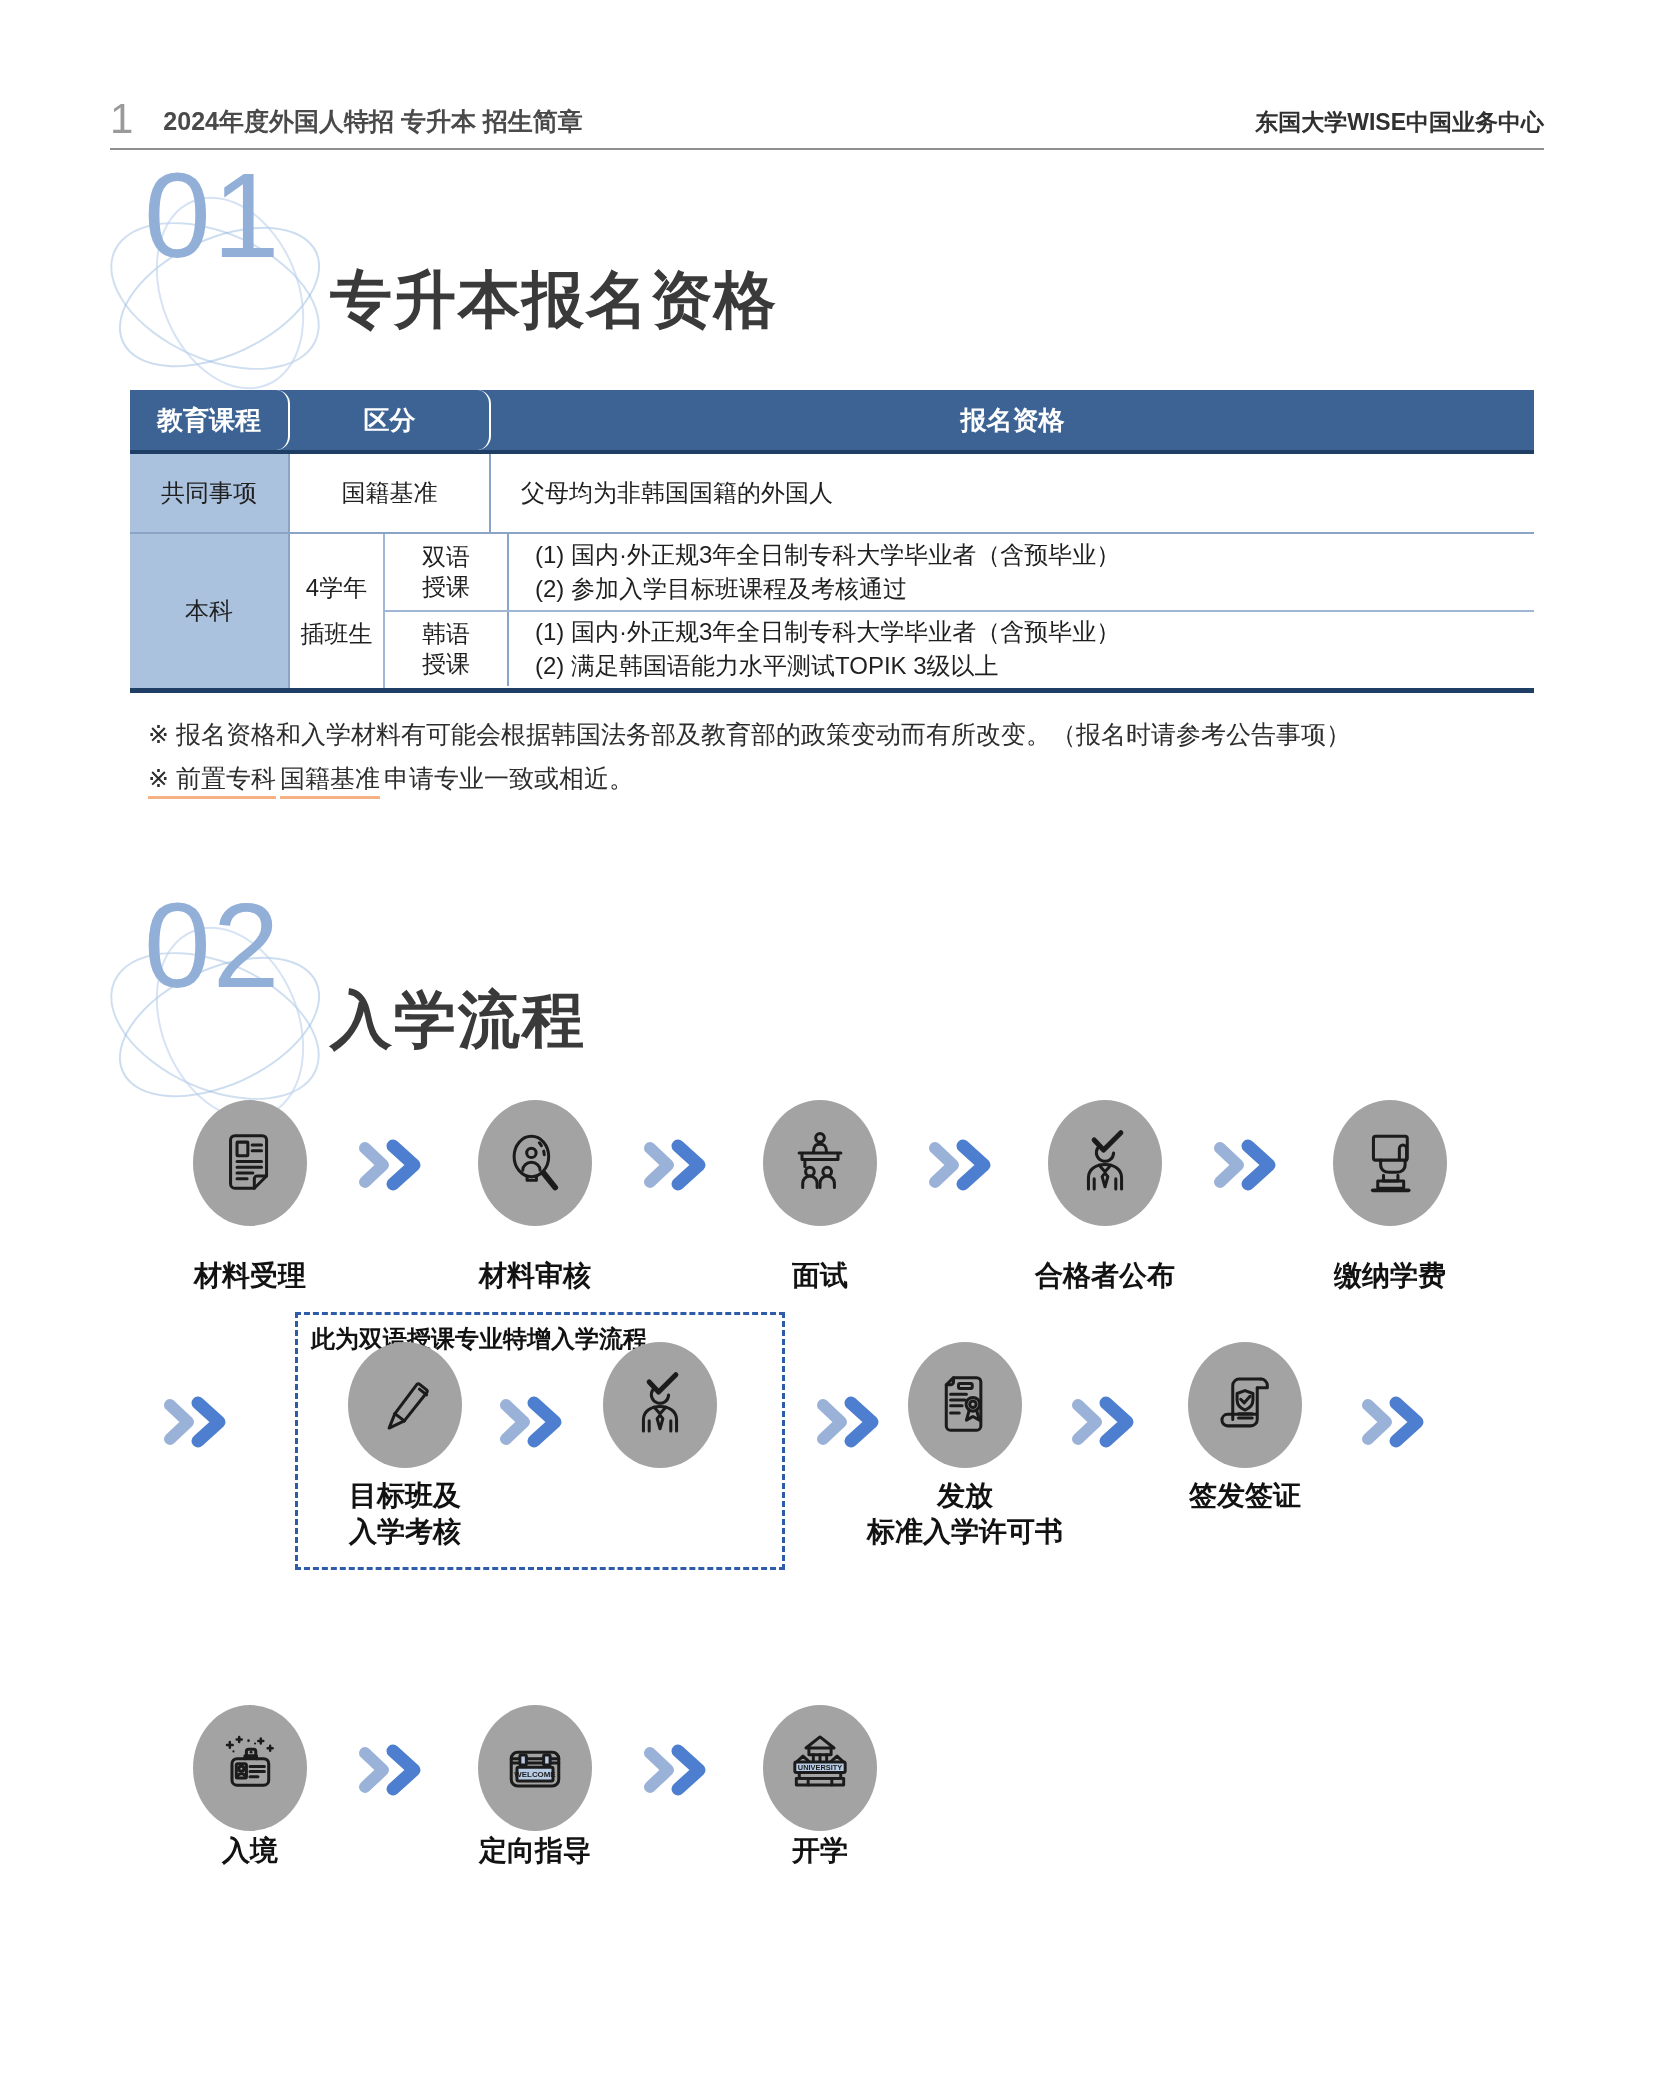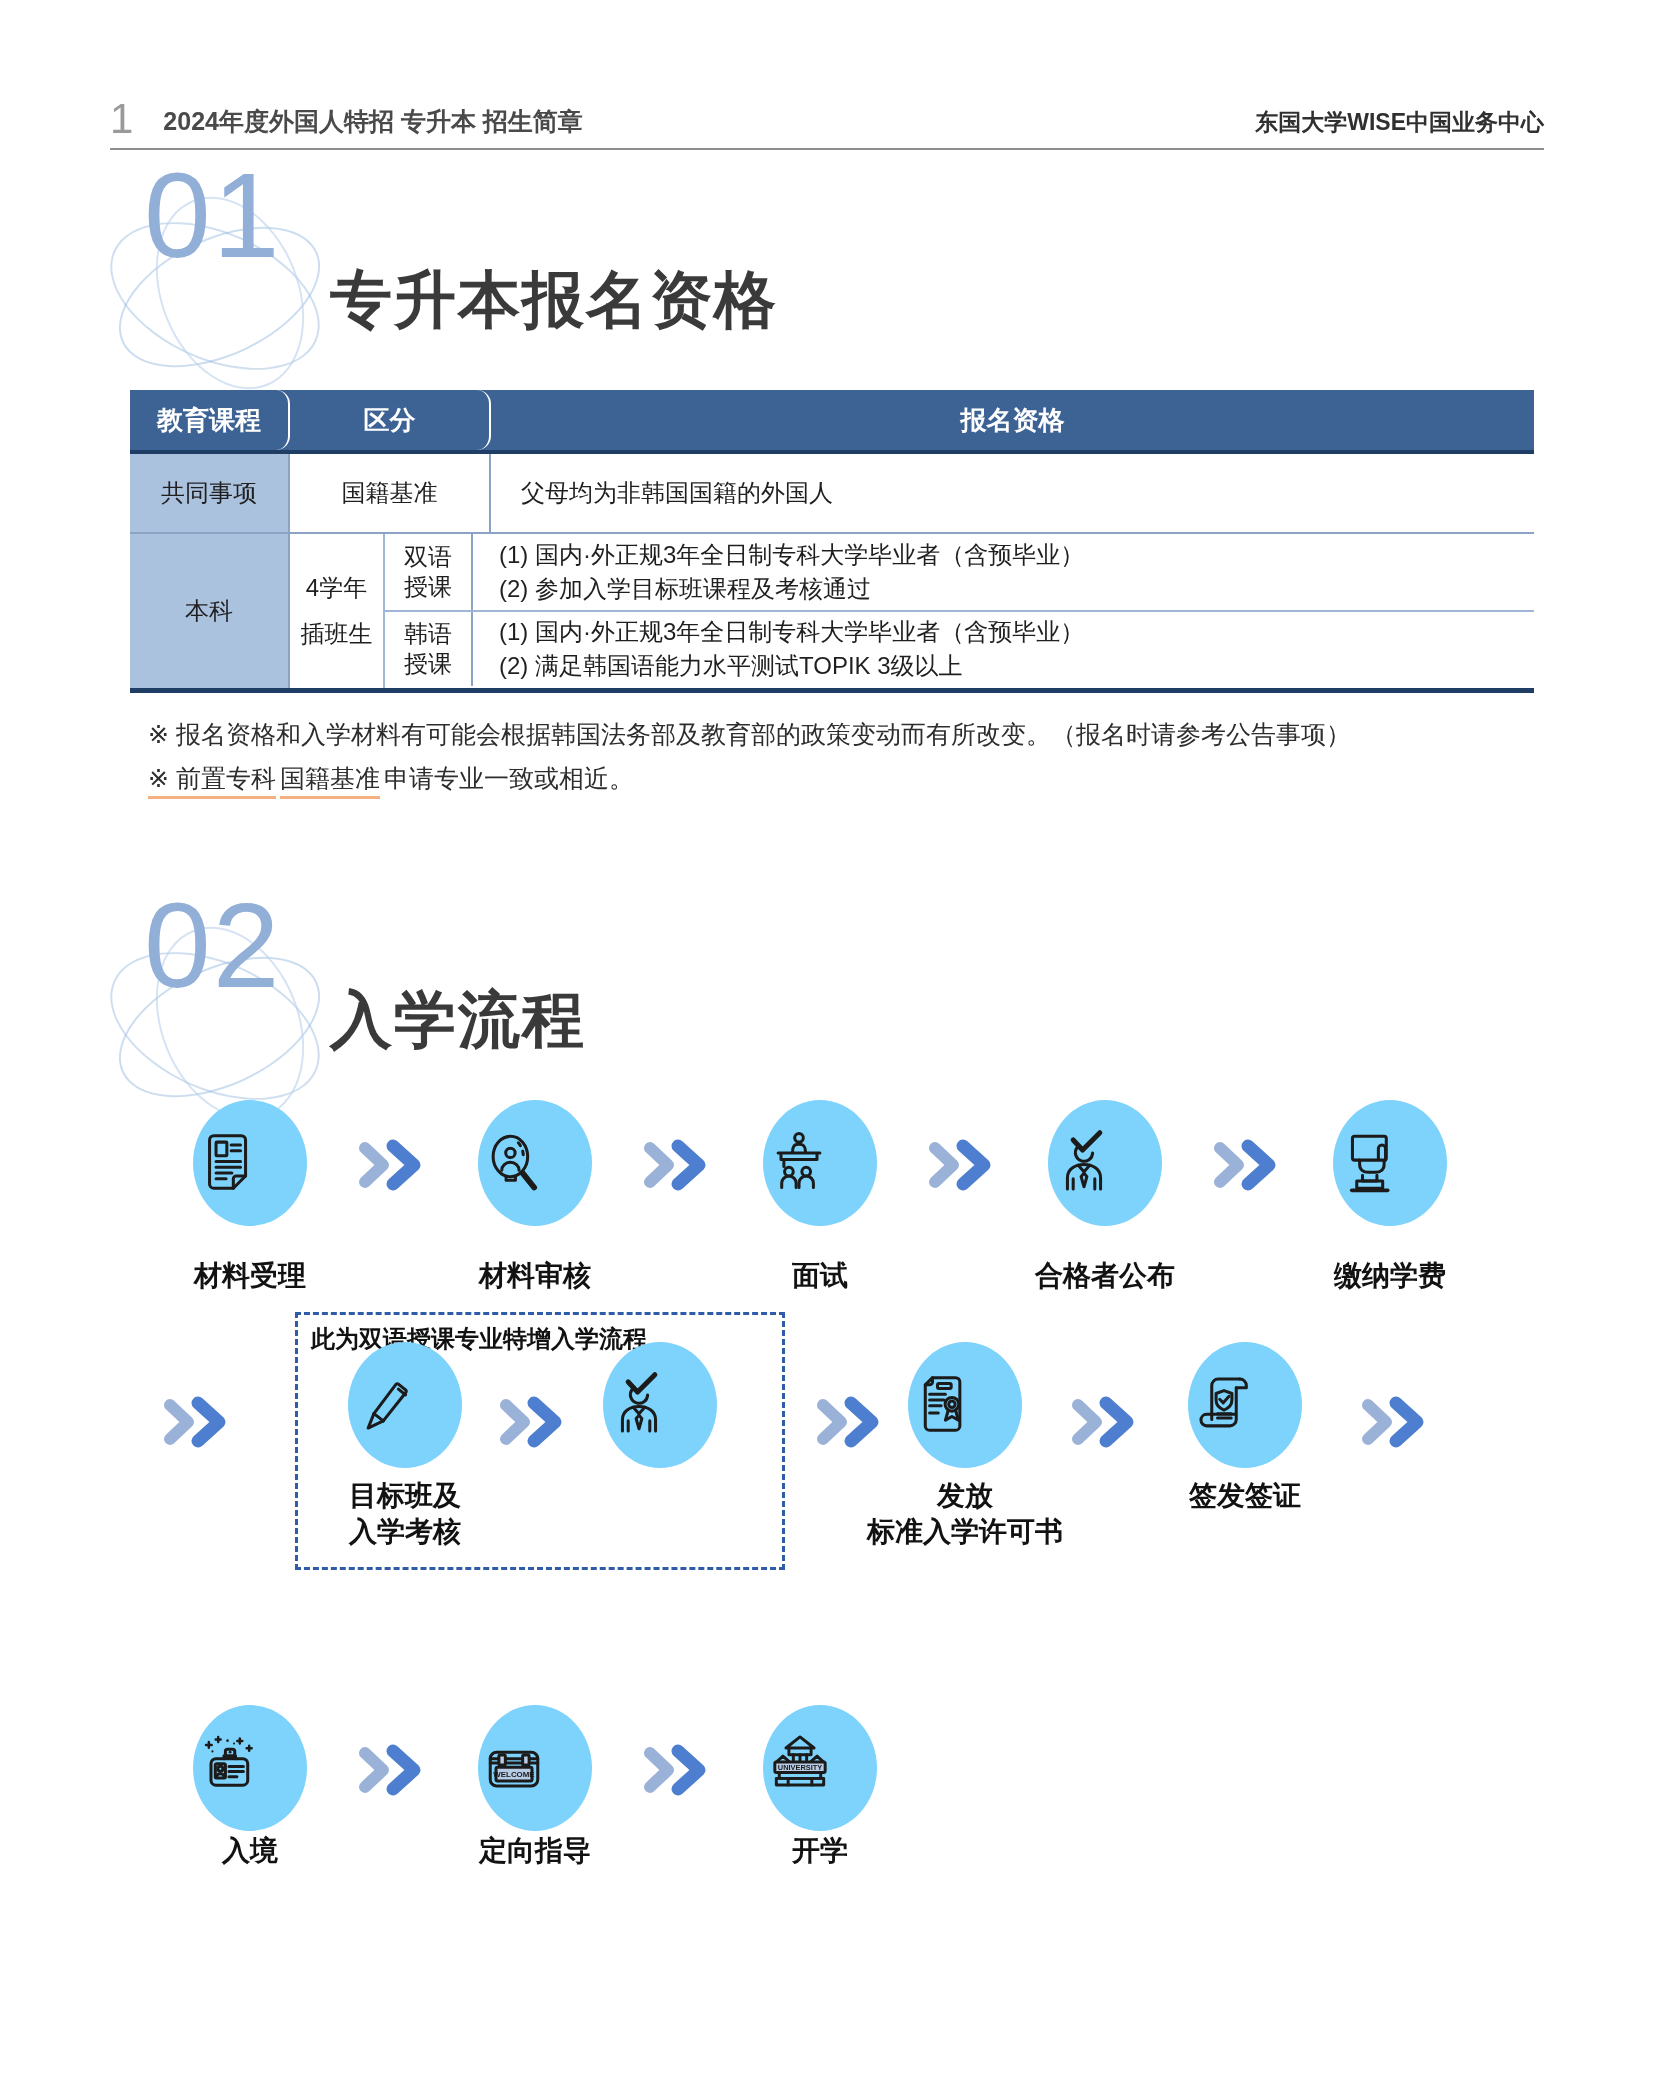--- a/index.html
+++ b/index.html
@@ -35,34 +35,34 @@
   .c1 { width:160px; border-right:2px solid #8BA3C4; }
   .c2 { width:201px; display:flex; align-items:center; justify-content:center; border-right:2px solid #8BA3C4; }
   .c3 { flex:1; display:flex; align-items:center; padding-left:30px; }
   .t-group { display:flex; height:154px; }
   .g1 { width:160px; border-right:2px solid #8BA3C4; }
   .g2 { width:95px; border-right:2px solid #9FB6D4; display:flex; align-items:center; justify-content:center;
         text-align:center; white-space:pre-line; line-height:1.9; }
   .g-rest { flex:1; display:flex; flex-direction:column; }
   .t-sub { display:flex; height:76px; }
   .t-sub + .t-sub { border-top:2px solid #9FB6D4; }
-  .g3 { width:88px; border-right:2px solid #8BA3C4; display:flex; align-items:center; justify-content:center;
+  .g3 { width:124px; border-right:2px solid #8BA3C4; display:flex; align-items:center; justify-content:center;
         text-align:center; white-space:pre-line; line-height:1.25; }
   .g4 { flex:1; display:flex; flex-direction:column; justify-content:center; padding-left:26px;
         white-space:pre-line; line-height:34px; }
   .t-bottom { height:5px; background:#1F3E66; }
 
   
   .notes { position:absolute; left:148px; top:712px; font-size:25px; color:#2d2d2d; line-height:44px; }
   .u-orange { display:inline-block; border-bottom:3px solid #F5B083; padding-bottom:1px; margin-right:4px; line-height:34px; }
 
   
   .step { position:absolute; width:250px; text-align:center; }
-  .bubble { width:114px; height:126px; border-radius:50%; background:#7dd3fc; margin:0 auto;
-            display:flex; align-items:center; justify-content:flex-start; }
+  .bubble { width:114px; height:126px; border-radius:50%; background:#a3a3a3; margin:0 auto;
+            display:flex; align-items:center; justify-content:center; }
   .slabel { position:absolute; width:280px; text-align:center; font-size:28px; font-weight:600; color:#121212;
             white-space:pre-line; line-height:1.3; }
   .arrow { position:absolute; }
   .dash-box { position:absolute; left:295px; top:1312px; width:490px; height:258px;
               border:3px dashed #2E5CA8; }
   .dash-label { position:absolute; left:13px; top:8px; font-size:24px; font-weight:bold; color:#111; }
   svg.ic { display:block; }
 </style>
 </head>
 <body>

